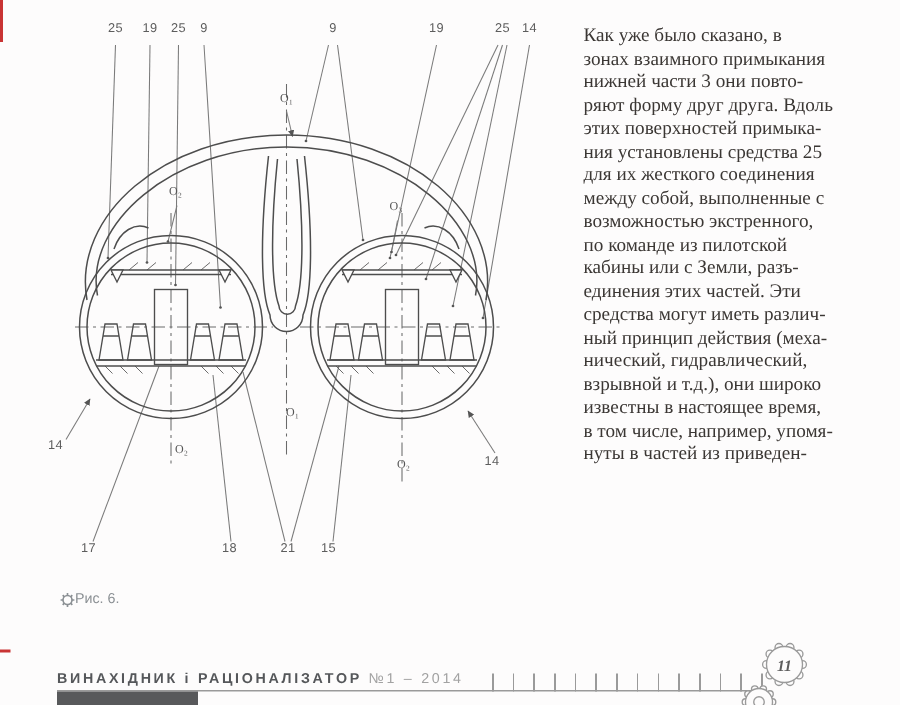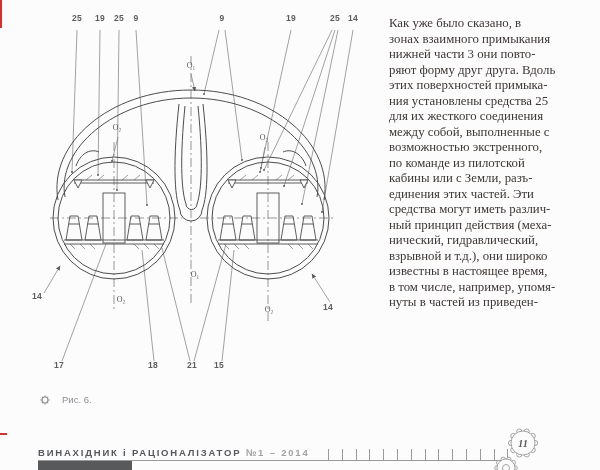--- a/index.html
+++ b/index.html
@@ -2,36 +2,36 @@
 <html><head>
 <meta charset="utf-8">
 <style>
   html,body{margin:0;padding:0;background:#e8e8e8;}
   #page{position:relative;width:600px;height:470px;background:#fdfcfc;overflow:hidden;
         font-family:"Liberation Sans",sans-serif;}
   .redmark{position:absolute;background:#c93434;}
   
   #diagram-wrap{position:absolute;left:0;top:0;width:375px;height:430px;}
   #diagram-svg{position:absolute;left:14px;top:4px;}
-  .fig-num{position:absolute;transform:translateX(-50%);font-size:8.5px;font-weight:700;
+  .fig-num{position:absolute;transform:translateX(-50%);font-size:8.5px;font-weight:400;
            color:#5d5d5d;letter-spacing:.3px;white-space:nowrap;}
   .axis-lab{position:absolute;transform:translateX(-50%);font-size:8px;color:#555;
             font-family:"Liberation Serif",serif;white-space:nowrap;}
-  #caption{position:absolute;left:40px;top:394px;display:flex;align-items:flex-end;gap:12px;
+  #caption{position:absolute;left:40px;top:394px;display:flex;align-items:flex-end;gap:0;
            color:#8b9094;font-size:9.5px;}
   
   #article{position:absolute;left:377px;top:1px;width:220px;
            font-family:"Liberation Serif",serif;font-size:12.8px;line-height:15.5px;
            color:#3b3734;}
   #article .para{white-space:nowrap;}
   #article .para2{margin-top:15px;margin-left:12px;}
   
   #footer-title{position:absolute;left:38px;top:447px;font-size:9.5px;font-weight:bold;
                 letter-spacing:1.8px;color:#55575a;white-space:nowrap;}
-  #footer-issue{color:#a2a2a2;font-weight:bold;}
+  #footer-issue{color:#a2a2a2;font-weight:normal;}
   #ruler-ticks{position:absolute;left:328px;top:449px;width:181px;height:12px;
                background:repeating-linear-gradient(90deg,#9a9a9a 0 1px,transparent 1px 13.8px);}
   #ruler-line{position:absolute;left:38px;top:460px;width:471px;height:1px;background:#9a9a9a;}
   #footer-bar{position:absolute;left:38px;top:461px;width:94px;height:9px;background:#58595b;}
   #page-badge{position:absolute;left:492px;top:428px;}
 </style>
 </head>
 <body>
 
 <div id="page">

